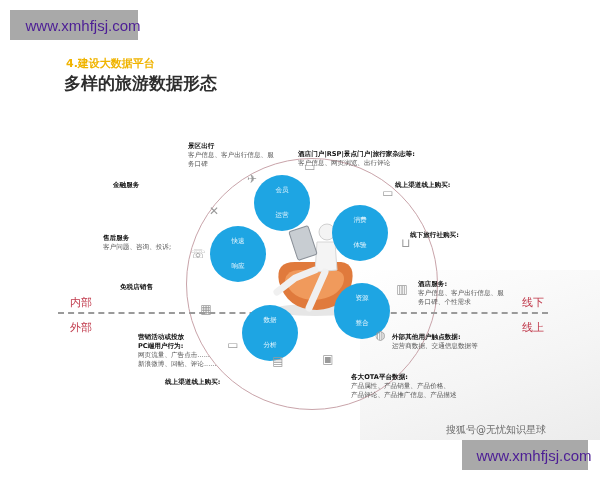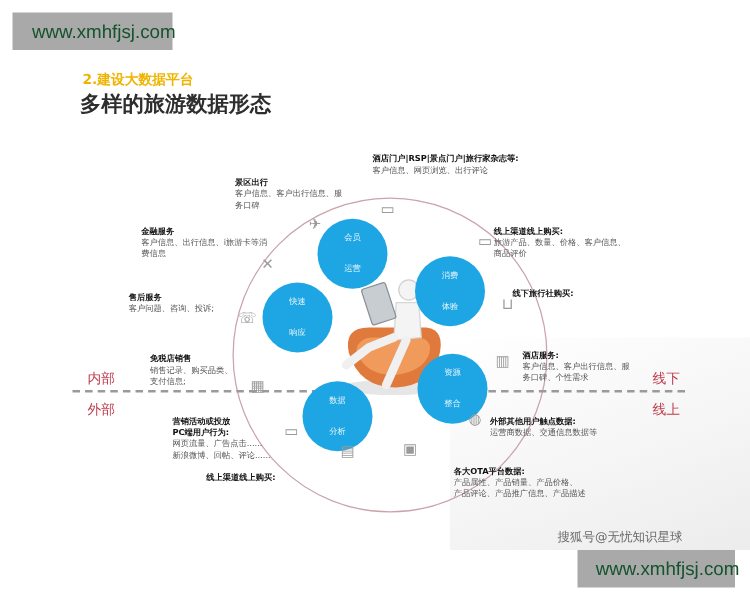--- a/index.html
+++ b/index.html
@@ -1,19 +1,19 @@
 <!DOCTYPE html>
 <html><head>
 <meta charset="utf-8">
 <style>
   * { box-sizing: border-box; margin: 0; padding: 0; }
   html, body { width: 600px; height: 480px; overflow: hidden; background: #ffffff; }
   body { position: relative; font-family: "DejaVu Sans", "Liberation Sans", sans-serif; color: #333; }
   .abs { position: absolute; }
-  .wm { position: absolute; background: #a9a9a9; color: #14532d; font-family: "Liberation Sans", sans-serif; font-size: 15px; display: flex; align-items: center; justify-content: center; padding-left: 18px; }
+  .wm { position: absolute; background: #a9a9a9; color: #4c1d95; font-family: "Liberation Sans", sans-serif; font-size: 15px; display: flex; align-items: center; justify-content: center; padding-left: 18px; }
   .wm-top { left: 10px; top: 10px; width: 128px; height: 30px; }
   .wm-bottom { left: 462px; top: 440px; width: 126px; height: 30px; }
   .subtitle { left: 66px; top: 56px; font-size: 11px; color: #f0b400; font-weight: bold; }
   .title { left: 64px; top: 72px; font-size: 17px; font-weight: bold; color: #2e2e2e; letter-spacing: 0px; }
   .blk { position: absolute; font-size: 6.6px; line-height: 9px; color: #555; }
   .blk .h { font-weight: bold; color: #111; }
   .ring { position: absolute; left: 186px; top: 158px; width: 252px; height: 252px; border: 1.3px solid #c9a4aa; border-radius: 50%; }
   .dash { position: absolute; left: 58px; top: 312px; width: 490px; height: 0; border-top: 2px dashed #9a9a9a; }
   .lbl-red { position: absolute; font-size: 11px; color: #c0394b; }
   .bubble { position: absolute; width: 56px; height: 56px; border-radius: 50%; background: #1ea5e3; color: #e8f6fd; font-size: 6.6px; line-height: 9px; display: flex; flex-direction: column; align-items: center; justify-content: center; text-align: center; gap: 16px; }
@@ -21,21 +21,21 @@
   .footer-src { left: 446px; top: 423px; font-size: 10px; color: #6a6a6a; }
   .bg-shade { position: absolute; left: 360px; top: 270px; width: 240px; height: 170px; background: linear-gradient(160deg, rgba(255,255,255,0) 0%, rgba(242,242,242,0.8) 60%, rgba(236,236,236,1) 100%); }
 </style>
 </head>
 <body>
 
 <div class="bg-shade"></div>
 
 <div class="wm wm-top">www.xmhfjsj.com</div>
 
-<div class="abs subtitle">2.建设大数据平台</div>
+<div class="abs subtitle">4.建设大数据平台</div>
 <div class="abs title">多样的旅游数据形态</div>
 
 <div class="ring"></div>
 <div class="dash"></div>
 
 <div class="lbl-red" style="left:70px;top:295px;">内部</div>
 <div class="lbl-red" style="left:70px;top:320px;">外部</div>
 <div class="lbl-red" style="left:522px;top:295px;">线下</div>
 <div class="lbl-red" style="left:522px;top:320px;">线上</div>
 
@@ -77,64 +77,61 @@
 <div class="icon" style="left:190px;top:247px;">☏</div>
 <div class="icon" style="left:198px;top:302px;">▦</div>
 <div class="icon" style="left:225px;top:338px;">▭</div>
 <div class="icon" style="left:270px;top:354px;">▤</div>
 <div class="icon" style="left:320px;top:352px;">▣</div>
 <div class="icon" style="left:372px;top:328px;">◍</div>
 <div class="icon" style="left:394px;top:282px;">▥</div>
 <div class="icon" style="left:398px;top:236px;">⊔</div>
 <div class="icon" style="left:380px;top:186px;">▭</div>
 
-<div class="blk" style="left:298px;top:123px;width:160px;">
+<div class="blk" style="left:298px;top:150px;width:160px;">
   <div class="h">酒店门户|RSP|景点门户|旅行家杂志等:</div>
   <div>客户信息、网页浏览、出行评论</div>
 </div>
 <div class="blk" style="left:188px;top:142px;width:92px;">
   <div class="h">景区出行</div>
   <div>客户信息、客户出行信息、服务口碑</div>
 </div>
 <div class="blk" style="left:113px;top:181px;width:102px;">
   <div class="h">金融服务</div>
-  <div>客户信息、出行信息、i旅游卡等消费信息</div>
 </div>
 <div class="blk" style="left:103px;top:234px;width:100px;">
   <div class="h">售后服务</div>
   <div>客户问题、咨询、投诉;</div>
 </div>
 <div class="blk" style="left:120px;top:283px;width:70px;">
   <div class="h">免税店销售</div>
-  <div>销售记录、购买品类、支付信息;</div>
 </div>
 <div class="blk" style="left:138px;top:333px;width:90px;">
   <div class="h">营销活动或投放</div>
   <div class="h">PC端用户行为:</div>
   <div>网页流量、广告点击......</div>
   <div>新浪微博、回帖、评论......</div>
 </div>
 <div class="blk" style="left:165px;top:378px;width:115px;">
   <div class="h">线上渠道线上购买:</div>
 </div>
 <div class="blk" style="left:395px;top:181px;width:112px;">
   <div class="h">线上渠道线上购买:</div>
-  <div>旅游产品、数量、价格、客户信息、商品评价</div>
 </div>
 <div class="blk" style="left:410px;top:231px;width:94px;">
   <div class="h">线下旅行社购买:</div>
 </div>
 <div class="blk" style="left:418px;top:280px;width:90px;">
   <div class="h">酒店服务:</div>
   <div>客户信息、客户出行信息、服务口碑、个性需求</div>
 </div>
 <div class="blk" style="left:392px;top:333px;width:120px;">
   <div class="h">外部其他用户触点数据:</div>
   <div>运营商数据、交通信息数据等</div>
 </div>
-<div class="blk" style="left:351px;top:373px;width:120px;margin-left:12px;">
+<div class="blk" style="left:351px;top:373px;width:120px;">
   <div class="h">各大OTA平台数据:</div>
   <div>产品属性、产品销量、产品价格、</div>
   <div>产品评论、产品推广信息、产品描述</div>
 </div>
 
 <div class="abs footer-src">搜狐号@无忧知识星球</div>
 <div class="wm wm-bottom">www.xmhfjsj.com</div>
 
 </body></html>

